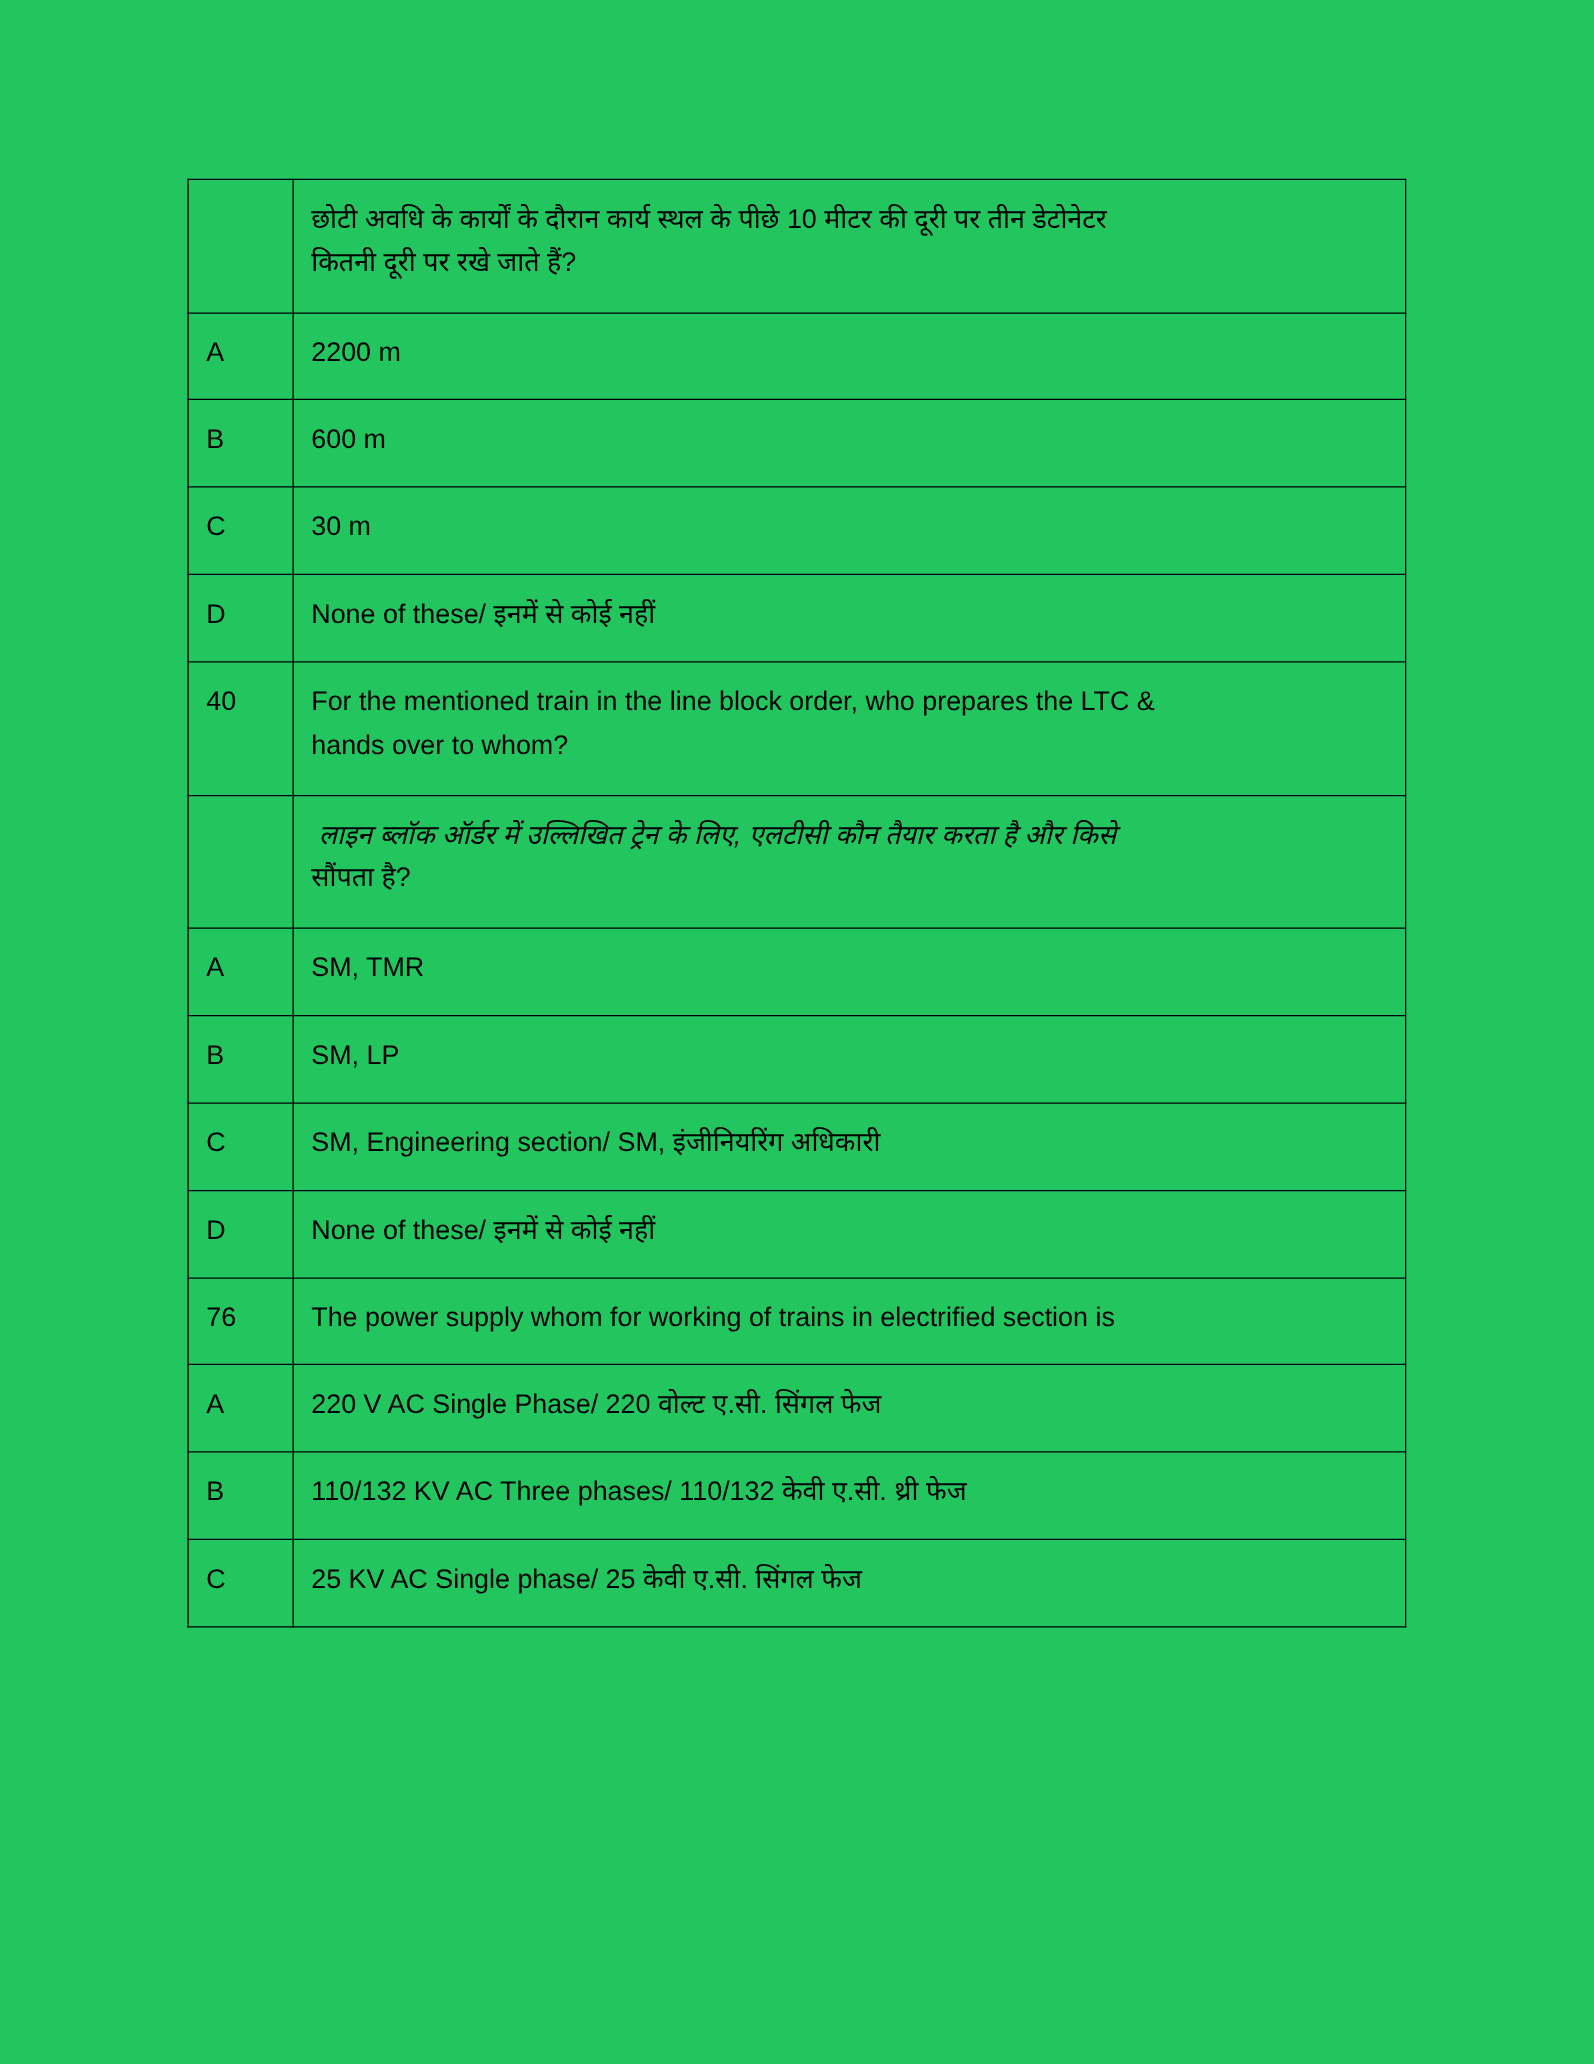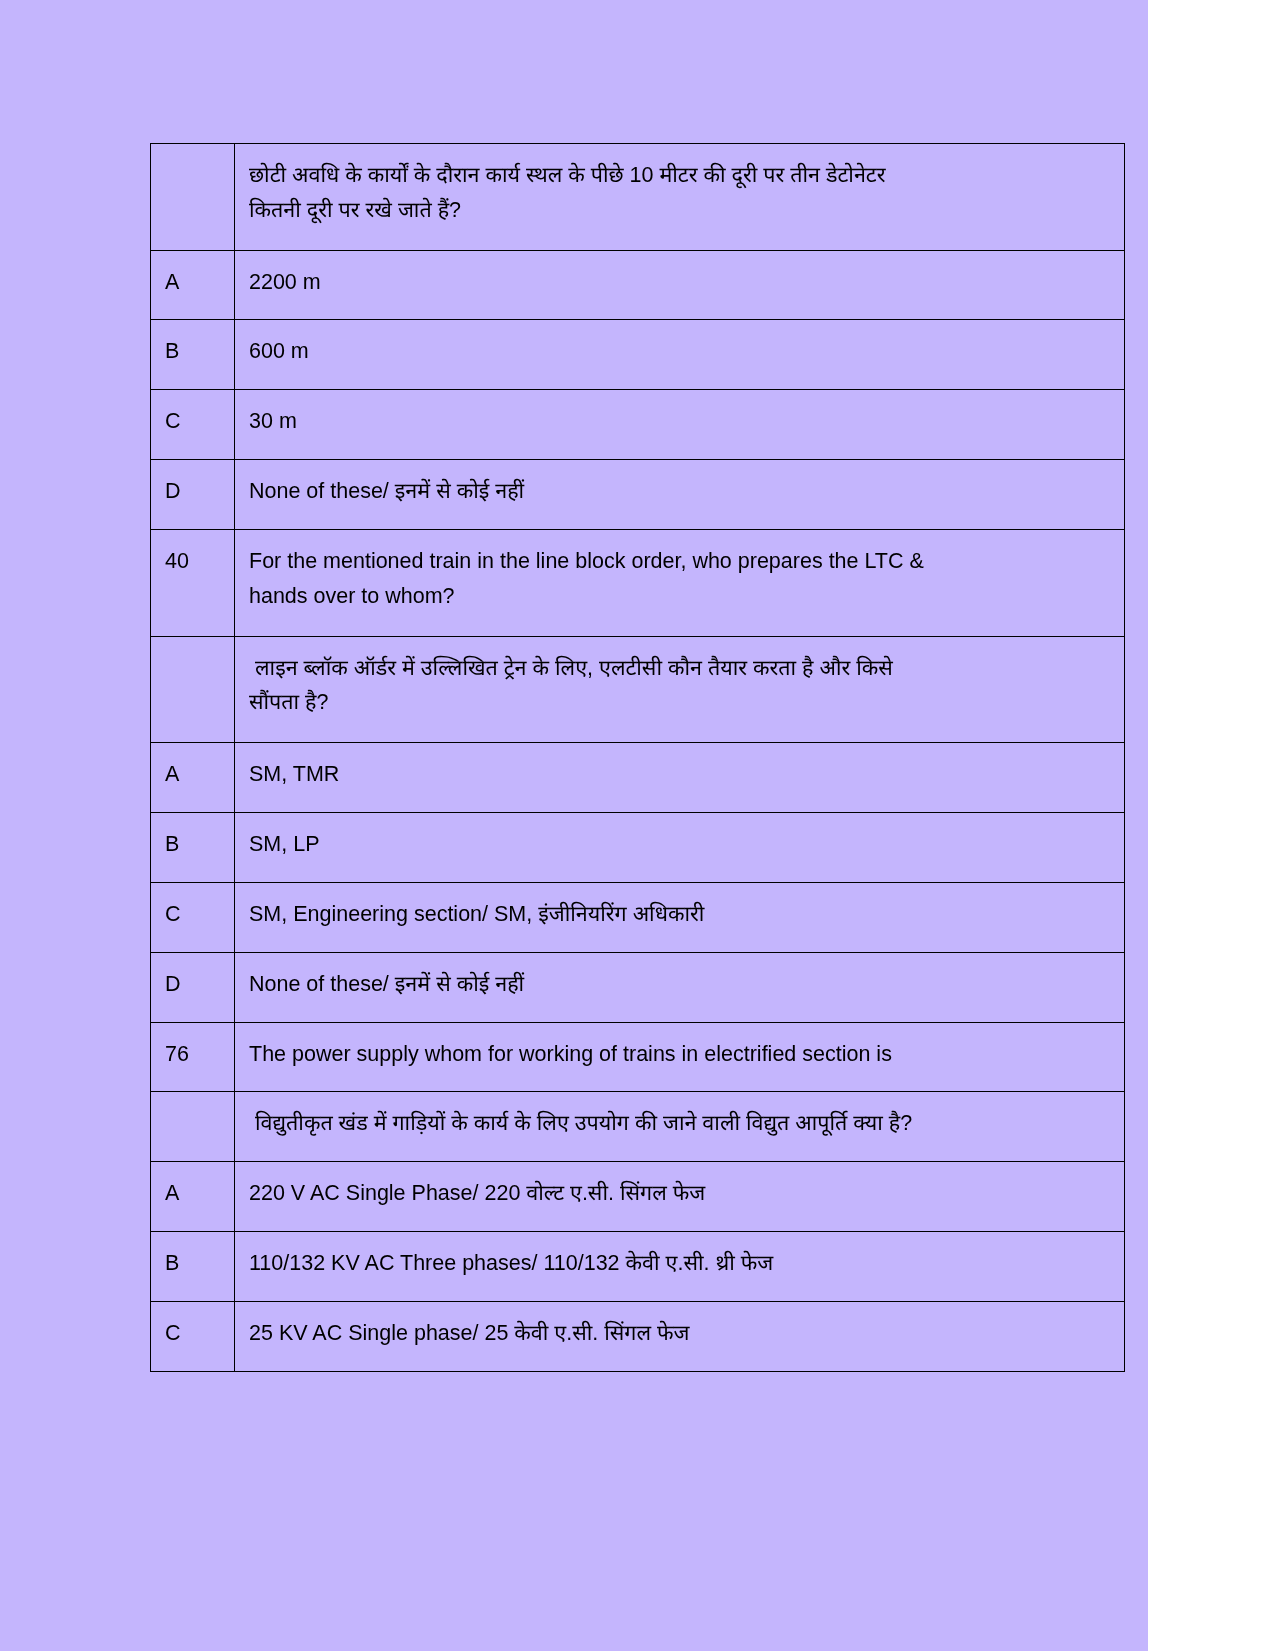--- a/index.html
+++ b/index.html
@@ -9,23 +9,23 @@
   }
   body {
     width: 1275px;
     height: 1651px;
     font-family: "Liberation Sans", "DejaVu Sans", sans-serif;
     color: #000000;
     -webkit-font-smoothing: antialiased;
   }
   .page {
     position: relative;
-    width: 1148px;
+    width: 1275px;
     height: 1651px;
-    background: #c4b5fd;
+    background: #22c55e;
     box-sizing: border-box;
   }
   .qtable {
     position: absolute;
     left: 150px;
     top: 143px;
     width: 974px;
     border-collapse: collapse;
     table-layout: fixed;
   }
@@ -53,21 +53,21 @@
   .qtable tr.tight td {
     padding-bottom: 20px;
   }
   .qtable td.nolabel {
     
   }
   .hin {
     font-family: "Liberation Sans", "DejaVu Sans", sans-serif;
     font-size: 21.5px;
   }
-  .lead-space { white-space: pre-wrap; }
+  .lead-space { white-space: pre-wrap; font-style: italic; }
 </style>
 </head>
 <body>
 
 <div class="page">
 
   <table class="qtable">
     <colgroup>
       <col class="c-label">
       <col class="c-body">
@@ -138,26 +138,20 @@
         <td class="body">None of these/ इनमें से कोई नहीं</td>
       </tr>
 
       <tr class="tight">
         <td class="label">76</td>
         <td class="body">
           <div>The power supply whom for working of trains in electrified section is</div>
         </td>
       </tr>
 
-      <tr class="tight">
-        <td class="label nolabel"></td>
-        <td class="body">
-          <div class="hin lead-space"> विद्युतीकृत खंड में गाड़ियों के कार्य के लिए उपयोग की जाने वाली विद्युत आपूर्ति क्या है?</div>
-        </td>
-      </tr>
 
       <tr class="tight">
         <td class="label">A</td>
         <td class="body">220 V AC Single Phase/ 220 वोल्ट ए.सी. सिंगल फेज</td>
       </tr>
 
       <tr class="tight">
         <td class="label">B</td>
         <td class="body">110/132 KV AC Three phases/ 110/132 केवी ए.सी. थ्री फेज</td>
       </tr>

